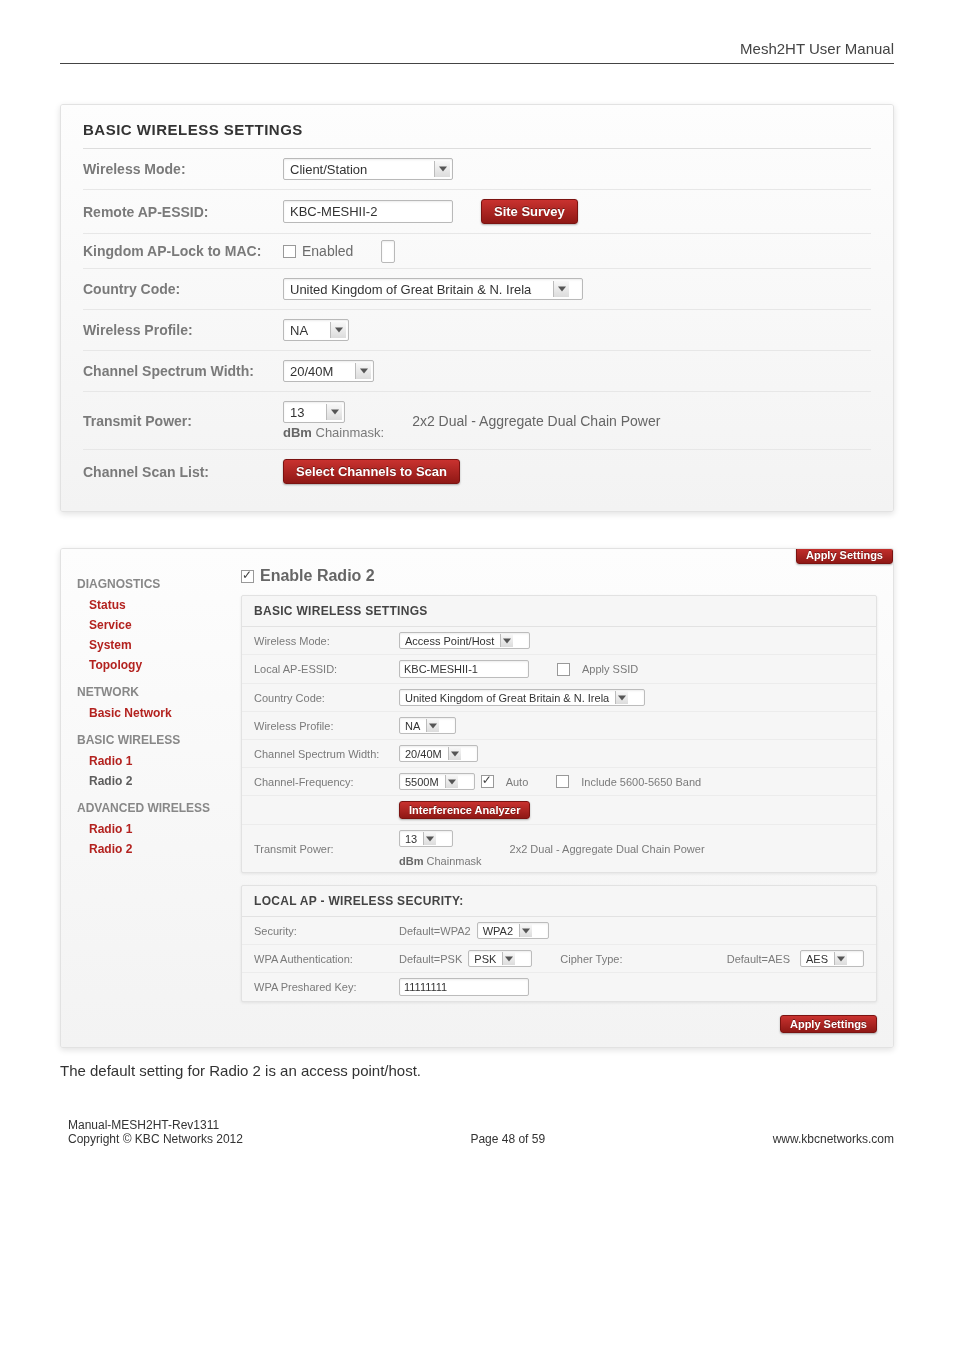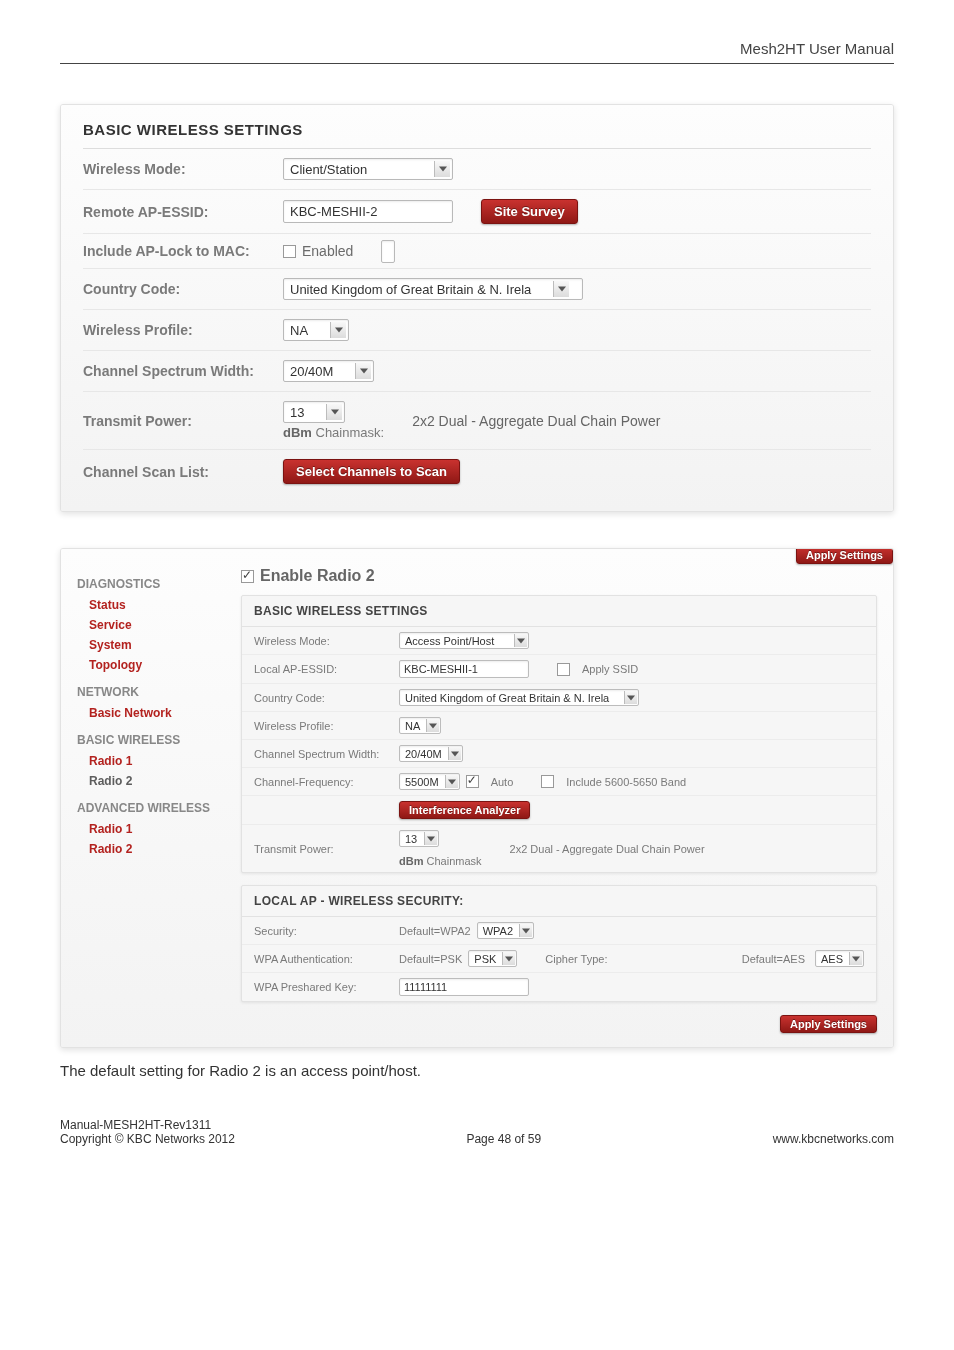--- a/index.html
+++ b/index.html
@@ -40,26 +40,26 @@
   .apply-bottom { text-align: right; margin-top: 10px; }
   .enable-row { display: flex; align-items: center; font-size: 16px; color: #666; padding: 6px 0 10px 0; }
   .inner-panel { background: #f6f6f6; border: 1px solid #e2e2e2; border-radius: 2px; box-shadow: 0 1px 3px rgba(0,0,0,0.08); margin-bottom: 12px; }
   .inner-panel .panel-title2 { font-weight: bold; font-size: 12px; color: #444; padding: 8px 12px; border-bottom: 1px solid #e2e2e2; letter-spacing: 0.3px; }
   .row2 { display: flex; align-items: center; padding: 5px 12px; font-size: 11px; color: #7a7a7a; border-bottom: 1px solid #ececec; }
   .row2:last-child { border-bottom: none; }
   .row2 .lbl2 { width: 145px; }
   .row2 .ctl2 { display: flex; align-items: center; gap: 6px; }
   .row2 .rhs2 { margin-left: 28px; display: flex; align-items: center; gap: 6px; }
   .input-sm { background: #fff; border: 1px solid #bcbcbc; border-radius: 2px; padding: 2px 4px; font-size: 11px; color: #333; box-shadow: inset 0 1px 2px rgba(0,0,0,0.08); }
-  .select-sm { display: inline-flex; align-items: center; background: #fff; border: 1px solid #bcbcbc; border-radius: 2px; padding: 1px 1px 1px 5px; font-size: 11px; color: #333; box-shadow: inset 0 1px 2px rgba(0,0,0,0.08); }
+  .select-sm { display: inline-flex; align-items: center; background: #fff; border: 1px solid #bcbcbc; border-radius: 2px; padding: 1px 16px 1px 5px; font-size: 11px; color: #333; box-shadow: inset 0 1px 2px rgba(0,0,0,0.08); }
   .select-sm .caret { width: 13px; height: 13px; }
   .btn-red-sm { display: inline-block; background: linear-gradient(#c9322f,#8f1815); color: #fff; border: 1px solid #7b1311; border-radius: 3px; padding: 2px 9px; font-size: 11px; font-weight: bold; text-shadow: 0 -1px 0 rgba(0,0,0,0.4); box-shadow: 0 1px 2px rgba(0,0,0,0.3); }
   .captiontext { margin-top: 14px; font-size: 15px; color: #333; }
 
-  .footer { position: absolute; left: 60px; right: 60px; bottom: 30px; font-size: 12px; color: #333; }
+  .footer { position: absolute; left: 68px; right: 60px; bottom: 30px; font-size: 12px; color: #333; }
   .footer-row { display: flex; justify-content: space-between; }
 </style>
 </head>
 <body>
 <div class="page">
 
 <div class="header-right">
   <span>Mesh2HT User Manual</span>
   <hr class="header-rule">
 </div>
@@ -86,21 +86,21 @@
       <div class="lbl">Remote AP-ESSID:</div>
       <div class="ctl">
         <span class="input" style="min-width:170px">KBC-MESHII-2</span>
       </div>
       <div class="rhs">
         <span class="btn-red">Site Survey</span>
       </div>
     </div>
 
     <div class="row">
-      <div class="lbl">Include AP-Lock to MAC:</div>
+      <div class="lbl">Kingdom AP-Lock to MAC:</div>
       <div class="ctl">
         <span class="checkbox"></span>
         <span>Enabled</span>
       </div>
       <div class="rhs">
         <span class="input" style="min-width:170px"></span>
       </div>
     </div>
 
     <div class="row">

